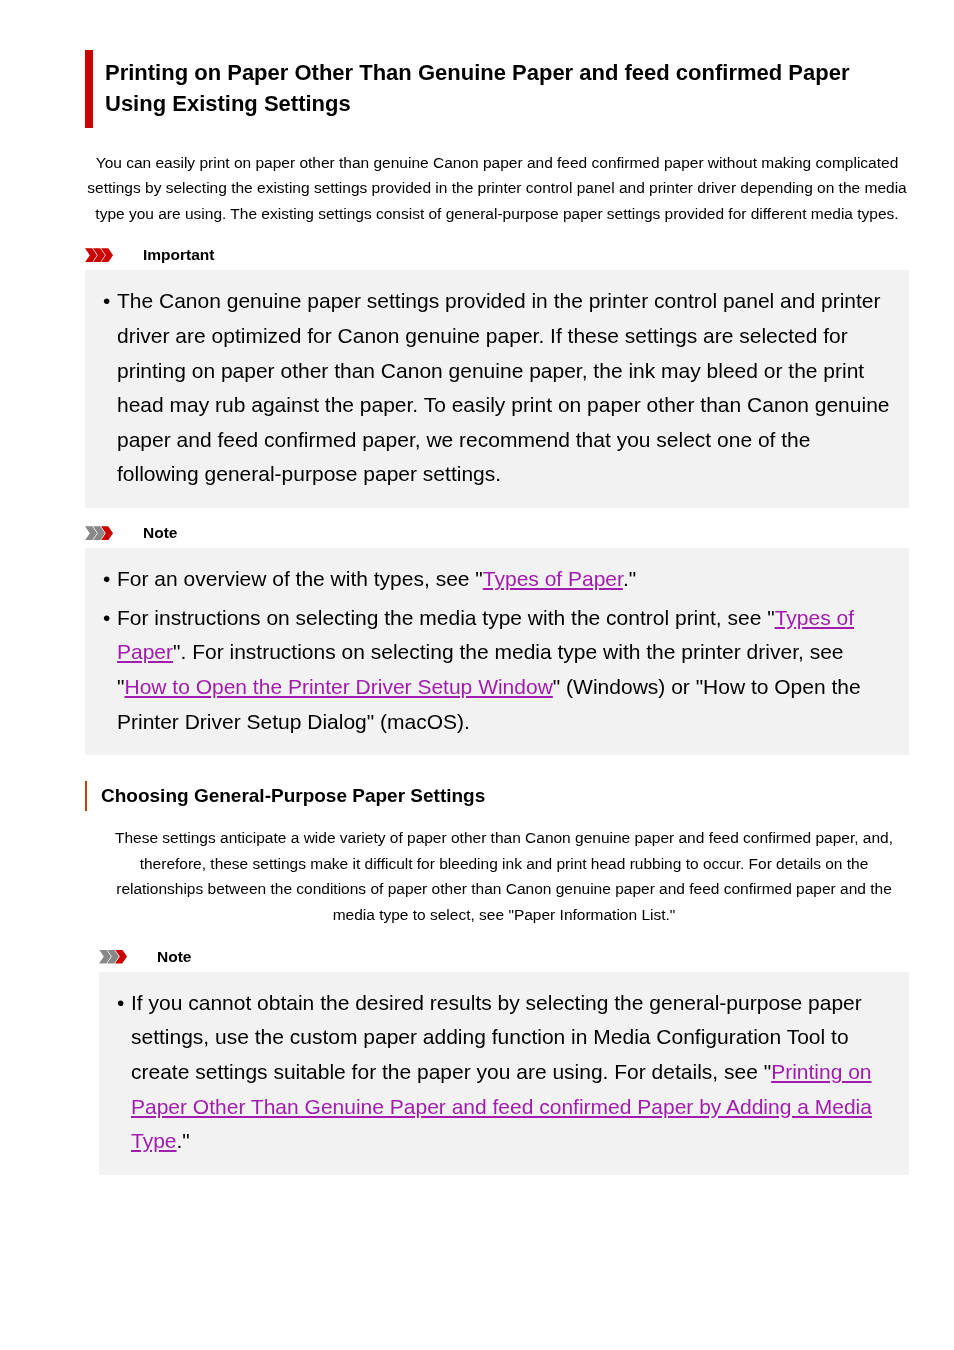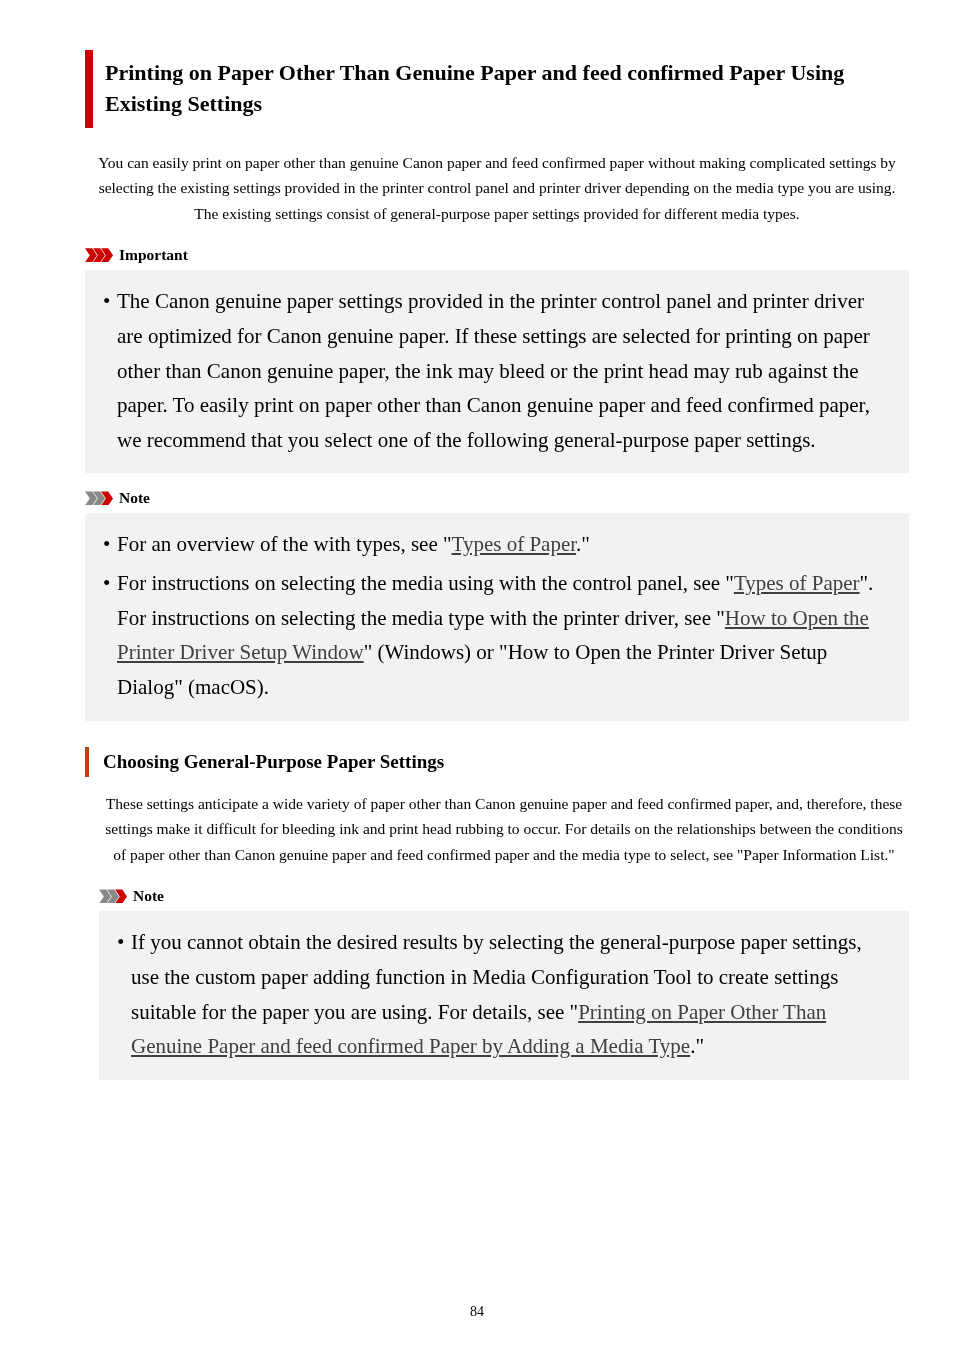--- a/index.html
+++ b/index.html
@@ -1,32 +1,32 @@
 <!DOCTYPE html>
 <html><head>
 <meta charset="utf-8">
 <style>
   * { box-sizing: border-box; margin: 0; padding: 0; }
   html, body { width: 954px; height: 1350px; background: #fff; font-family: Arial, Helvetica, sans-serif; color: #000; }
-  .page { padding: 50px 45px 0 85px; position: relative; height: 100%; font-family: Liberation Serif, serif; }
+  .page { padding: 50px 45px 0 85px; position: relative; height: 100%; }
   .title-block { border-left: 8px solid #cc0000; padding: 8px 0 8px 12px; margin-bottom: 22px; }
   .title-block h1 { font-size: 22px; font-weight: bold; line-height: 1.4; }
   .body-text { font-size: 15.5px; line-height: 1.65; margin-bottom: 20px; text-align: center; }
-  .callout-header { display: flex; align-items: center; margin: 12px 0 6px 0; }
+  .callout-header { display: flex; align-items: center; margin: 12px 0 6px 0; gap: 24px; }
   .callout-header .label { font-weight: bold; font-size: 15.5px; margin-left: 6px; }
   .chev { width: 12px; height: 14px; background: #cc0000; clip-path: polygon(0 0, 60% 0, 100% 50%, 60% 100%, 0 100%, 40% 50%); display: inline-block; }
   .chev.gray { background: #888; }
   .chev-group { display: inline-flex; }
   .chev + .chev { margin-left: -4px; }
   .callout-body { background: #f2f2f2; padding: 10px 16px 12px 18px; margin-bottom: 16px; }
   .callout-body ul { list-style: none; }
   .callout-body li { font-size: 21px; line-height: 1.65; position: relative; padding-left: 14px; margin: 4px 0; }
   .callout-body li::before { content: "•"; position: absolute; left: 0; top: 0; }
-  a.link { color: #404040; text-decoration: underline; }
-  .section-header { border-left: 4px solid #c2410c; padding: 4px 0 4px 14px; margin: 26px 0 14px 0; }
+  a.link { color: #a21caf; text-decoration: underline; }
+  .section-header { border-left: 2px solid #c2410c; padding: 4px 0 4px 14px; margin: 26px 0 14px 0; }
   .section-header h2 { font-size: 19px; font-weight: bold; }
   .indent-block { padding-left: 14px; }
   .pagenum { position: absolute; bottom: 30px; left: 0; width: 100%; text-align: center; font-size: 14px; }
 </style>
 </head>
 <body>
 
 <div class="page">
 
   <div class="title-block">
@@ -56,21 +56,21 @@
         <span class="chev"></span>
     </span>
     <span class="label">Note</span>
   </div>
   <div class="callout-body">
     <ul>
       <li>
         <span>For an overview of the with types, see "</span><a href="#" class="link">Types of Paper</a><span>."</span>
       </li>
       <li>
-        <span>For instructions on selecting the media using with the control panel, see "</span><a href="#" class="link">Types of Paper</a><span>". For instructions on selecting the media type with the printer driver, see "</span><a href="#" class="link">How to Open the Printer Driver Setup Window</a><span>" (Windows) or "How to Open the Printer Driver Setup Dialog" (macOS).</span>
+        <span>For instructions on selecting the media type with the control print, see "</span><a href="#" class="link">Types of Paper</a><span>". For instructions on selecting the media type with the printer driver, see "</span><a href="#" class="link">How to Open the Printer Driver Setup Window</a><span>" (Windows) or "How to Open the Printer Driver Setup Dialog" (macOS).</span>
       </li>
     </ul>
   </div>
 
   <div class="section-header">
     <h2>Choosing General-Purpose Paper Settings</h2>
   </div>
 
   <div class="indent-block">
     <p class="body-text">These settings anticipate a wide variety of paper other than Canon genuine paper and feed confirmed paper, and, therefore, these settings make it difficult for bleeding ink and print head rubbing to occur. For details on the relationships between the conditions of paper other than Canon genuine paper and feed confirmed paper and the media type to select, see "Paper Information List."</p>
@@ -85,14 +85,13 @@
     </div>
     <div class="callout-body">
       <ul>
         <li>
           <span>If you cannot obtain the desired results by selecting the general-purpose paper settings, use the custom paper adding function in Media Configuration Tool to create settings suitable for the paper you are using. For details, see "</span><a href="#" class="link">Printing on Paper Other Than Genuine Paper and feed confirmed Paper by Adding a Media Type</a><span>."</span>
         </li>
       </ul>
     </div>
   </div>
 
-  <div class="pagenum">84</div>
 </div>
 
 </body></html>

